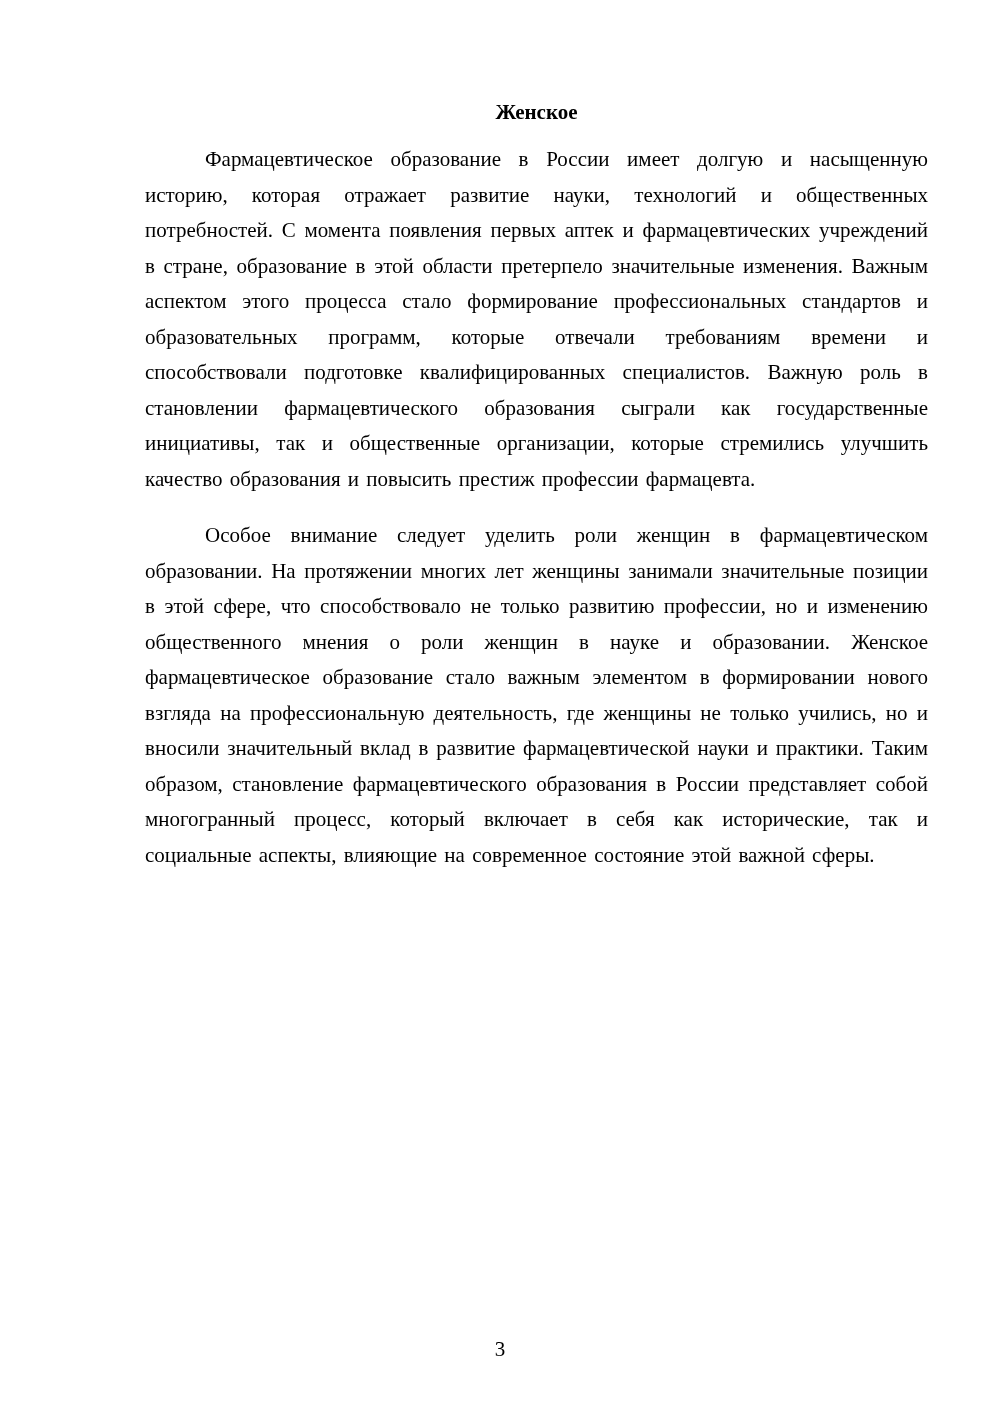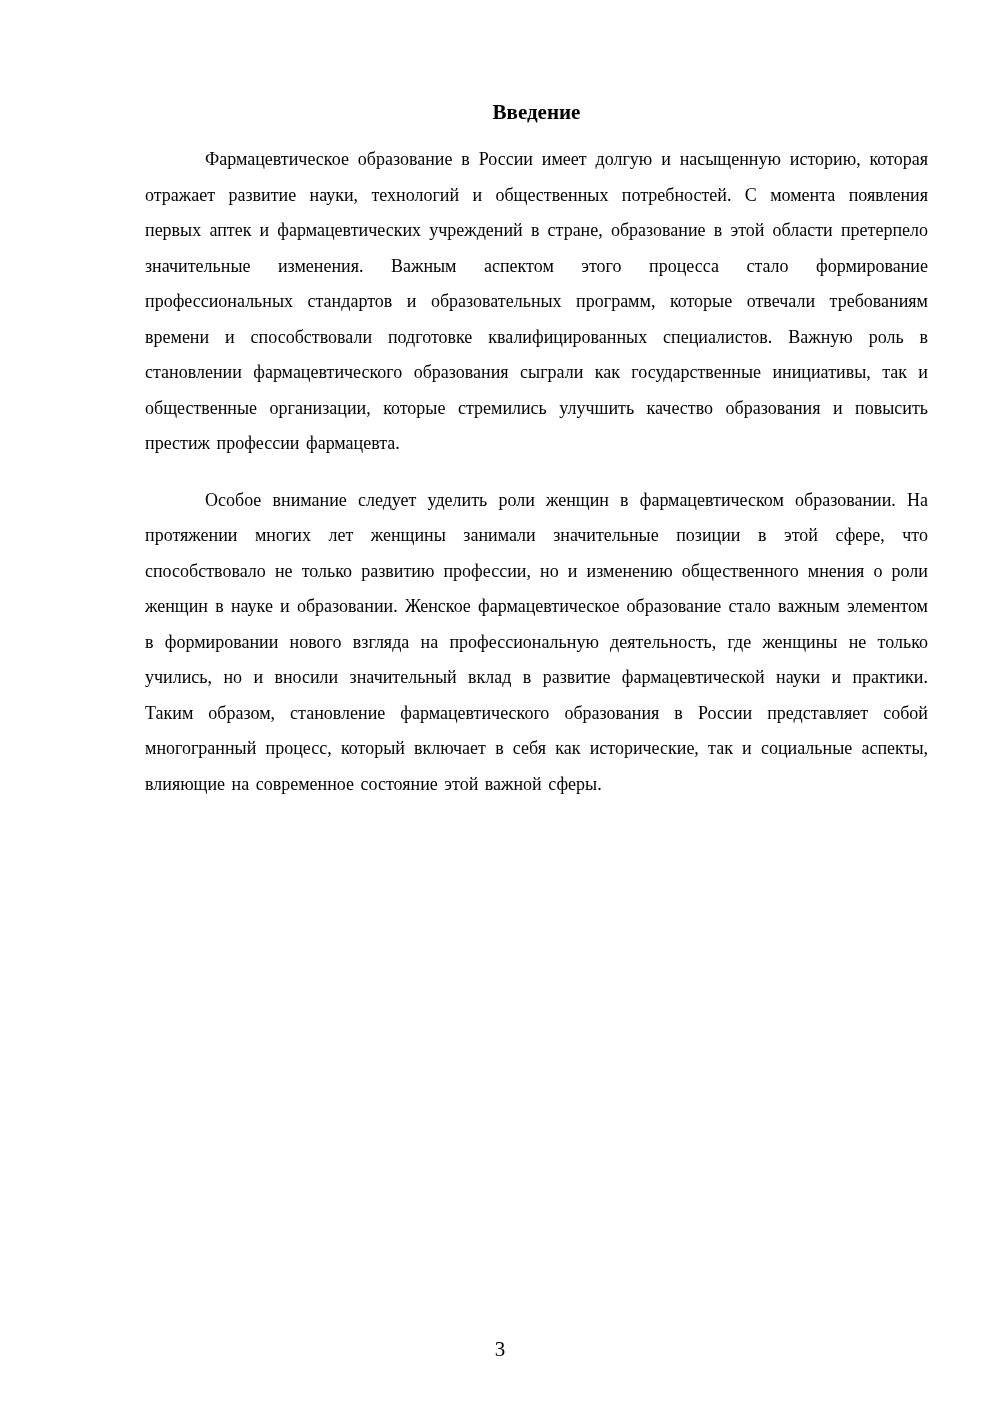--- a/index.html
+++ b/index.html
@@ -25,21 +25,21 @@
     right: 72px;
   }
   .title {
     font-size: 21px;
     font-weight: bold;
     text-align: center;
     margin: 0 0 12px 0;
     line-height: 35px;
   }
   .para {
-    font-size: 18px;
+    font-size: 21px;
     line-height: 35.5px;
     text-align: justify;
     text-indent: 60px;
     margin: 0 0 21px 0;
     word-spacing: 2px;
   }
   .page-number {
     position: absolute;
     bottom: 52px;
     left: 0;
@@ -47,18 +47,18 @@
     text-align: center;
     font-size: 21px;
     color: #000000;
   }
 </style>
 </head>
 <body>
 
 <div class="page">
   <div class="content">
-    <h1 class="title">Введение</h1>
+    <h1 class="title">Женское</h1>
     <p class="para">Фармацевтическое образование в России имеет долгую и насыщенную историю, которая отражает развитие науки, технологий и общественных потребностей. С момента появления первых аптек и фармацевтических учреждений в стране, образование в этой области претерпело значительные изменения. Важным аспектом этого процесса стало формирование профессиональных стандартов и образовательных программ, которые отвечали требованиям времени и способствовали подготовке квалифицированных специалистов. Важную роль в становлении фармацевтического образования сыграли как государственные инициативы, так и общественные организации, которые стремились улучшить качество образования и повысить престиж профессии фармацевта.</p>
     <p class="para">Особое внимание следует уделить роли женщин в фармацевтическом образовании. На протяжении многих лет женщины занимали значительные позиции в этой сфере, что способствовало не только развитию профессии, но и изменению общественного мнения о роли женщин в науке и образовании. Женское фармацевтическое образование стало важным элементом в формировании нового взгляда на профессиональную деятельность, где женщины не только учились, но и вносили значительный вклад в развитие фармацевтической науки и практики. Таким образом, становление фармацевтического образования в России представляет собой многогранный процесс, который включает в себя как исторические, так и социальные аспекты, влияющие на современное состояние этой важной сферы.</p>
   </div>
   <div class="page-number">3</div>
 </div>
 
 </body></html>

